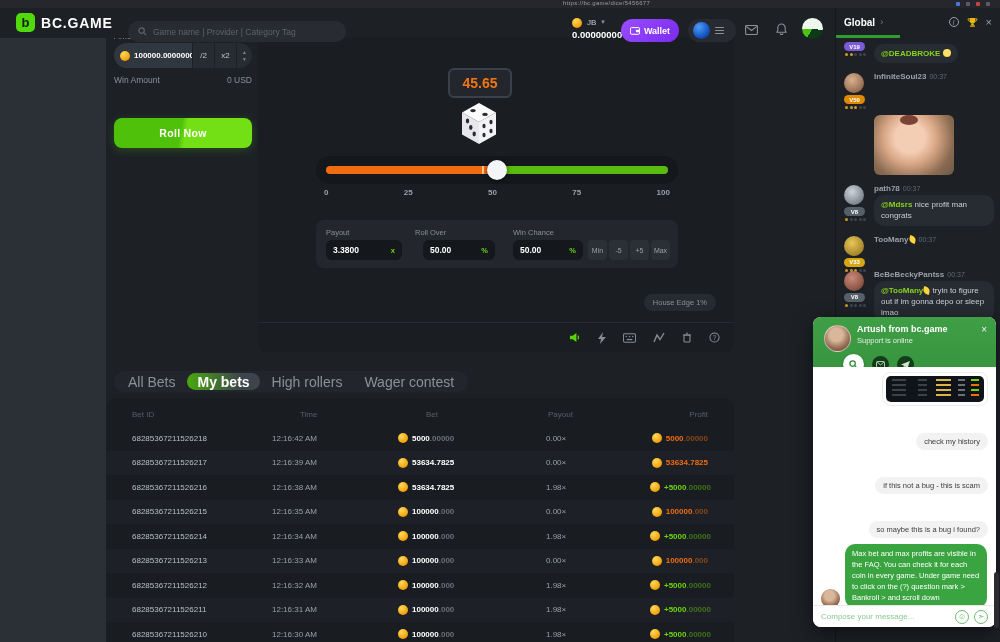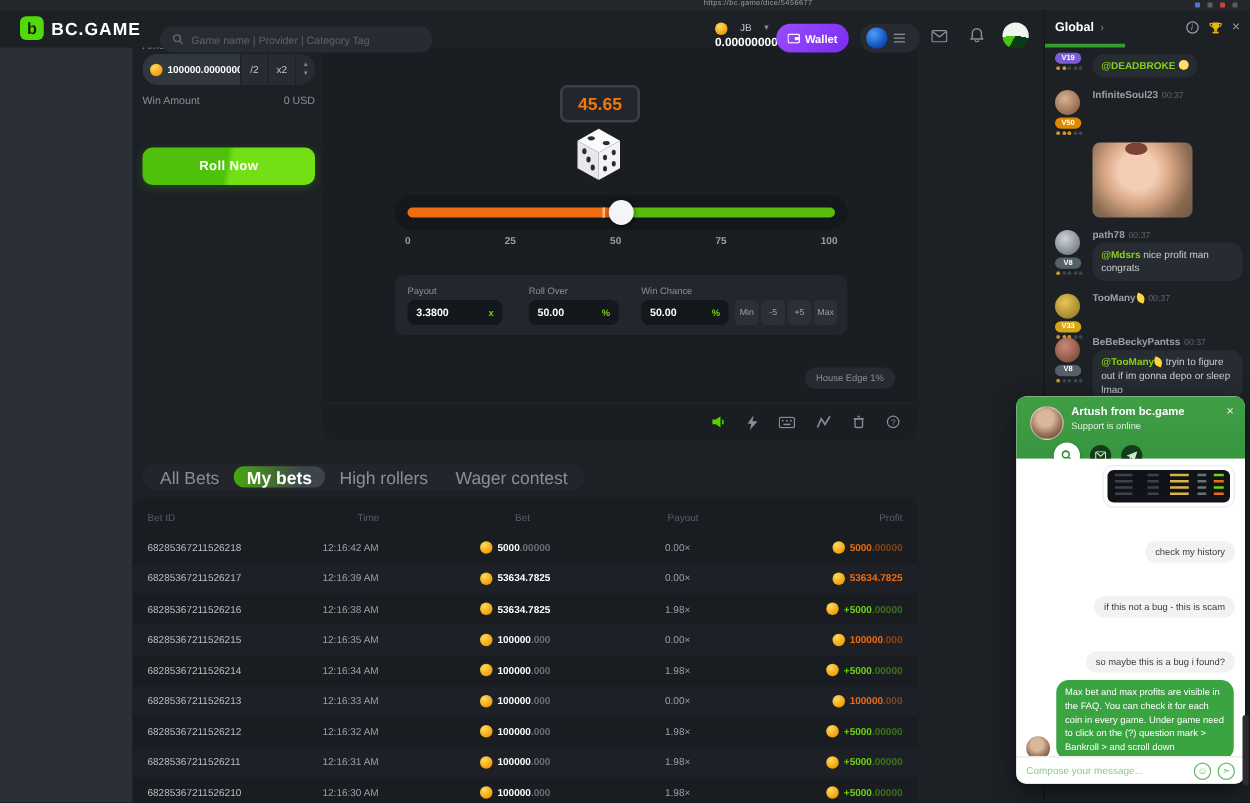--- a/index.html
+++ b/index.html
@@ -17,21 +17,21 @@
   .navbar{position:absolute;top:8px;left:0;width:835px;height:30px;background:#1d2126;z-index:30;}
   .logo{position:absolute;left:16px;top:5px;display:flex;align-items:center;gap:6px;}
   .logo-icon{width:19px;height:19px;border-radius:5px;background:#52d90c;color:#10210b;
     font-weight:bold;font-size:13px;display:flex;align-items:center;justify-content:center;}
   .logo-text{color:#fff;font-weight:bold;font-size:14px;letter-spacing:.8px;}
   .search{position:absolute;left:128px;top:13px;width:218px;height:21px;border-radius:11px;
     background:#282c32;display:flex;align-items:center;gap:6px;padding:0 10px;color:#5c636b;}
   .search svg{flex:none;}
   .search-ph{font-size:8.5px;color:#5c636b;}
   .balance{position:absolute;left:572px;top:10px;}
-  .bal-top{display:flex;gap:10px;font-size:8px;color:#c9ced4;}
+  .bal-top{display:flex;gap:5px;font-size:8px;color:#c9ced4;}
   .bal-num{font-size:9.5px;font-weight:bold;color:#fff;margin-top:1px;}
   .coin{display:inline-block;width:10px;height:10px;border-radius:50%;flex:none;
     background:radial-gradient(circle at 35% 30%,#ffd95e,#f2a007 70%,#c07b00);}
   .chev{font-size:7px;color:#8a9097;}
   .wallet-btn{position:absolute;left:621px;top:11px;width:58px;height:23px;border-radius:12px;
     background:linear-gradient(135deg,#9a4dff,#7a2bf0);display:flex;align-items:center;justify-content:center;
     gap:4px;color:#fff;font-size:9px;font-weight:bold;}
   .user-pill{position:absolute;left:688px;top:11px;width:48px;height:23px;border-radius:12px;
     background:#272b31;display:flex;align-items:center;gap:5px;padding:0 5px;}
   .sphere{width:17px;height:17px;border-radius:50%;
@@ -96,21 +96,21 @@
   
   .tabs{position:absolute;left:114px;top:371px;height:21px;display:inline-flex;align-items:center;
     background:#22262c;border-radius:11px;padding:0 4px;gap:2px;}
   .tab{padding:0 10px;font-size:14px;color:#8a9097;height:17px;display:flex;align-items:center;border-radius:9px;}
   .tab.active{background:linear-gradient(90deg,#49a80d,#3d444c 75%);color:#fff;font-weight:bold;}
 
   
   .bets{position:absolute;left:106px;top:398px;width:628px;height:244px;background:#191d22;
     border-radius:10px 10px 0 0;overflow:hidden;padding-top:4px;}
   .trow{display:grid;grid-template-columns:140px 126px 148px 104px 1fr;align-items:center;
-    padding:0 12px;height:24.5px;font-size:8px;}
+    padding:0 26px;height:24.5px;font-size:8px;}
   .thead{color:#585e66;height:24px;font-size:8px;}
   .th-time{padding-left:28px;} .th-bet{padding-left:28px;} .th-payout{padding-left:2px;}
   .trow:nth-child(odd):not(.thead){background:#1d2127;}
   .td-id{color:#b9bfc6;}
   .td-time{color:#9aa0a7;}
   .td-bet{display:flex;align-items:center;gap:4px;color:#fff;font-weight:bold;}
   .dim{color:#6b7178;font-weight:bold;}
   .td-payout{color:#9aa0a7;}
   .td-profit{display:flex;align-items:center;justify-content:flex-end;gap:4px;font-weight:bold;}
   .td-profit[data-state="lose"] .pm{color:#f06c10;}
@@ -314,21 +314,21 @@
       <span>50</span>
       <span>75</span>
       <span>100</span>
     </div>
     <div class="controls">
       <span class="ctl-label" style="left:10px">Payout</span>
       <div class="ctl-field" style="left:10px;width:76px">
         <span>3.3800</span>
         <span class="ctl-suffix">x</span>
       </div>
-      <span class="ctl-label" style="left:107px">Roll Over</span>
+      <span class="ctl-label" style="left:99px">Roll Over</span>
       <div class="ctl-field" style="left:107px;width:72px">
         <span>50.00</span>
         <span class="ctl-suffix">%</span>
       </div>
       <span class="ctl-label" style="left:197px">Win Chance</span>
       <div class="ctl-field" style="left:197px;width:70px">
         <span>50.00</span>
         <span class="ctl-suffix">%</span>
       </div>
       <div class="chance-btns">

